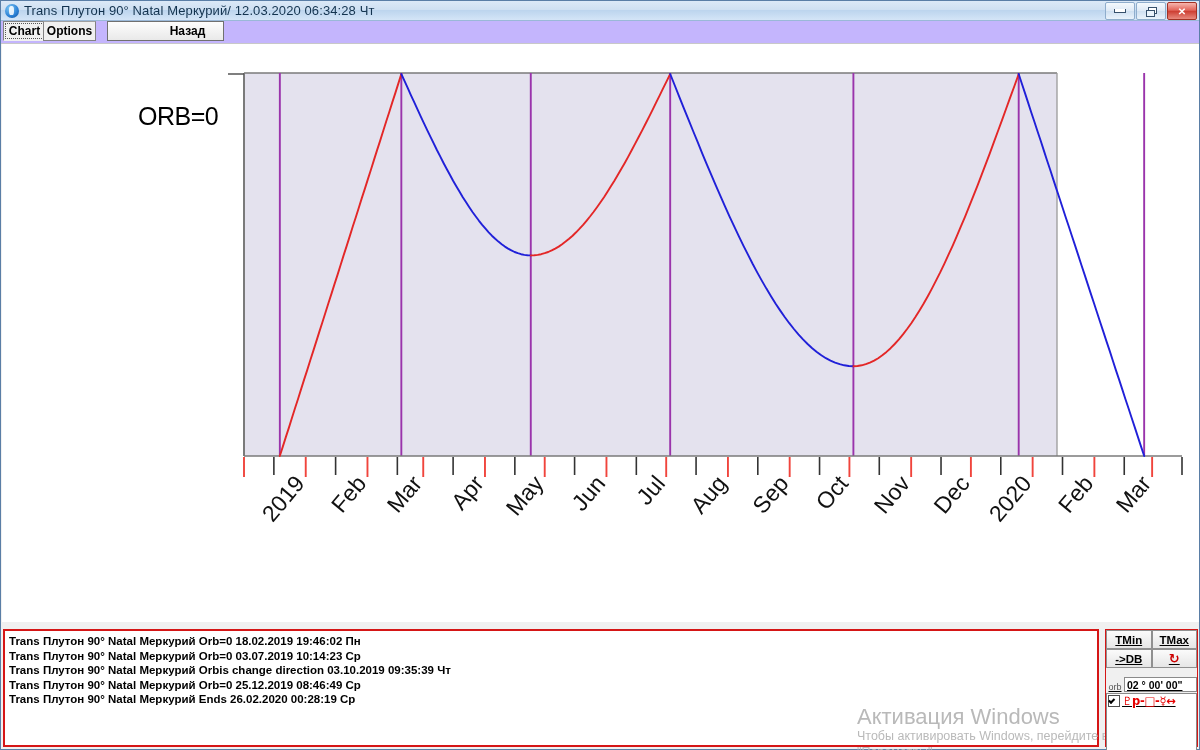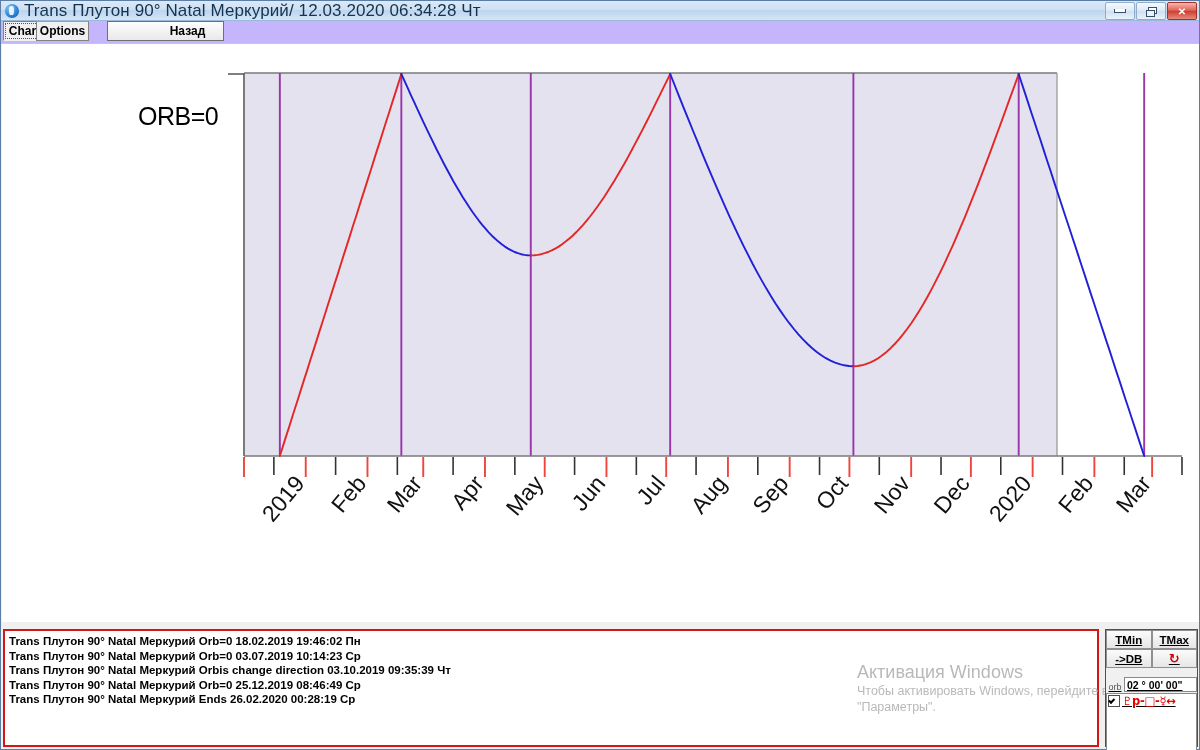--- a/index.html
+++ b/index.html
@@ -26,21 +26,21 @@
     width:14px;height:14px;margin-left:4px;margin-right:5px;
     border-radius:50%;
     background:radial-gradient(circle at 35% 30%,#7ec8f5 0%,#2a7fd4 60%,#0c4c94 100%);
     position:relative;flex:0 0 auto;
   }
   .tb-icon::after{
     content:"";position:absolute;left:4px;top:2px;width:5px;height:9px;
     background:#fff;border-radius:40%;opacity:.85;
   }
   .tb-title{
-    font-size:17px;color:#13334f;white-space:nowrap;
+    font-size:13px;color:#13334f;white-space:nowrap;
     letter-spacing:.1px;
     text-align:center;
   }
   .tb-btns{position:absolute;right:2px;top:1px;display:flex;gap:1px;}
   .tb-btn{
     width:28px;height:16px;border:1px solid #8fadcc;border-radius:2px;
     background:linear-gradient(to bottom,#f4f9fd 0%,#dfeaf6 48%,#cfe0f1 52%,#eaf3fb 100%);
     display:flex;align-items:center;justify-content:center;
     font-size:10px;color:#1c3a5a;
   }
@@ -60,21 +60,21 @@
   }
   .tabbtn{
     position:absolute;top:0;height:20px;
     background:#f0f0f0;border:1px solid #828282;
     font-size:12px;font-weight:bold;color:#000;
     display:flex;align-items:center;justify-content:center;
     box-sizing:border-box;
   }
   .tabbtn.sel{border-bottom:1px solid #f0f0f0;outline:1px dotted #555;outline-offset:-3px;}
   #tab-chart{left:2px;width:43px;}
-  #tab-options{left:35px;width:53px;border-top-color:#a0a0a0;}
+  #tab-options{left:42px;width:53px;border-top-color:#a0a0a0;}
   #btn-back{
     position:absolute;left:106px;top:0;width:117px;height:20px;
     background:linear-gradient(to bottom,#fdfdfd,#e9e9e9);
     border:1px solid #707070;box-sizing:border-box;
     font-size:12px;font-weight:bold;color:#000;
     display:flex;align-items:center;justify-content:center;padding-left:44px;
   }
 
   
   .chartwrap{
@@ -103,21 +103,21 @@
     font-size:11.5px;font-weight:bold;color:#000;
     white-space:nowrap;padding-left:4px;line-height:14.6px;
   }
   .logline:first-child{padding-top:3px;}
 
   
   .watermark{
     position:absolute;left:856px;top:660px;width:260px;
     color:#b9b9b9;pointer-events:none;
   }
-  .wm-title{font-size:18px;line-height:22px;}
+  .wm-title{font-size:22px;line-height:22px;margin-top:45px;}
   .wm-sub{font-size:12.5px;line-height:16px;}
 
   
   .rightpanel{
     position:absolute;left:1104px;top:628px;width:93px;height:118px;
     background:#f0f0f0;border:1px solid #d51616;box-sizing:border-box;text-decoration:underline;
   }
   .rp-row{display:flex;}
   .rp-btn{
     height:19px;flex:1 1 0;

